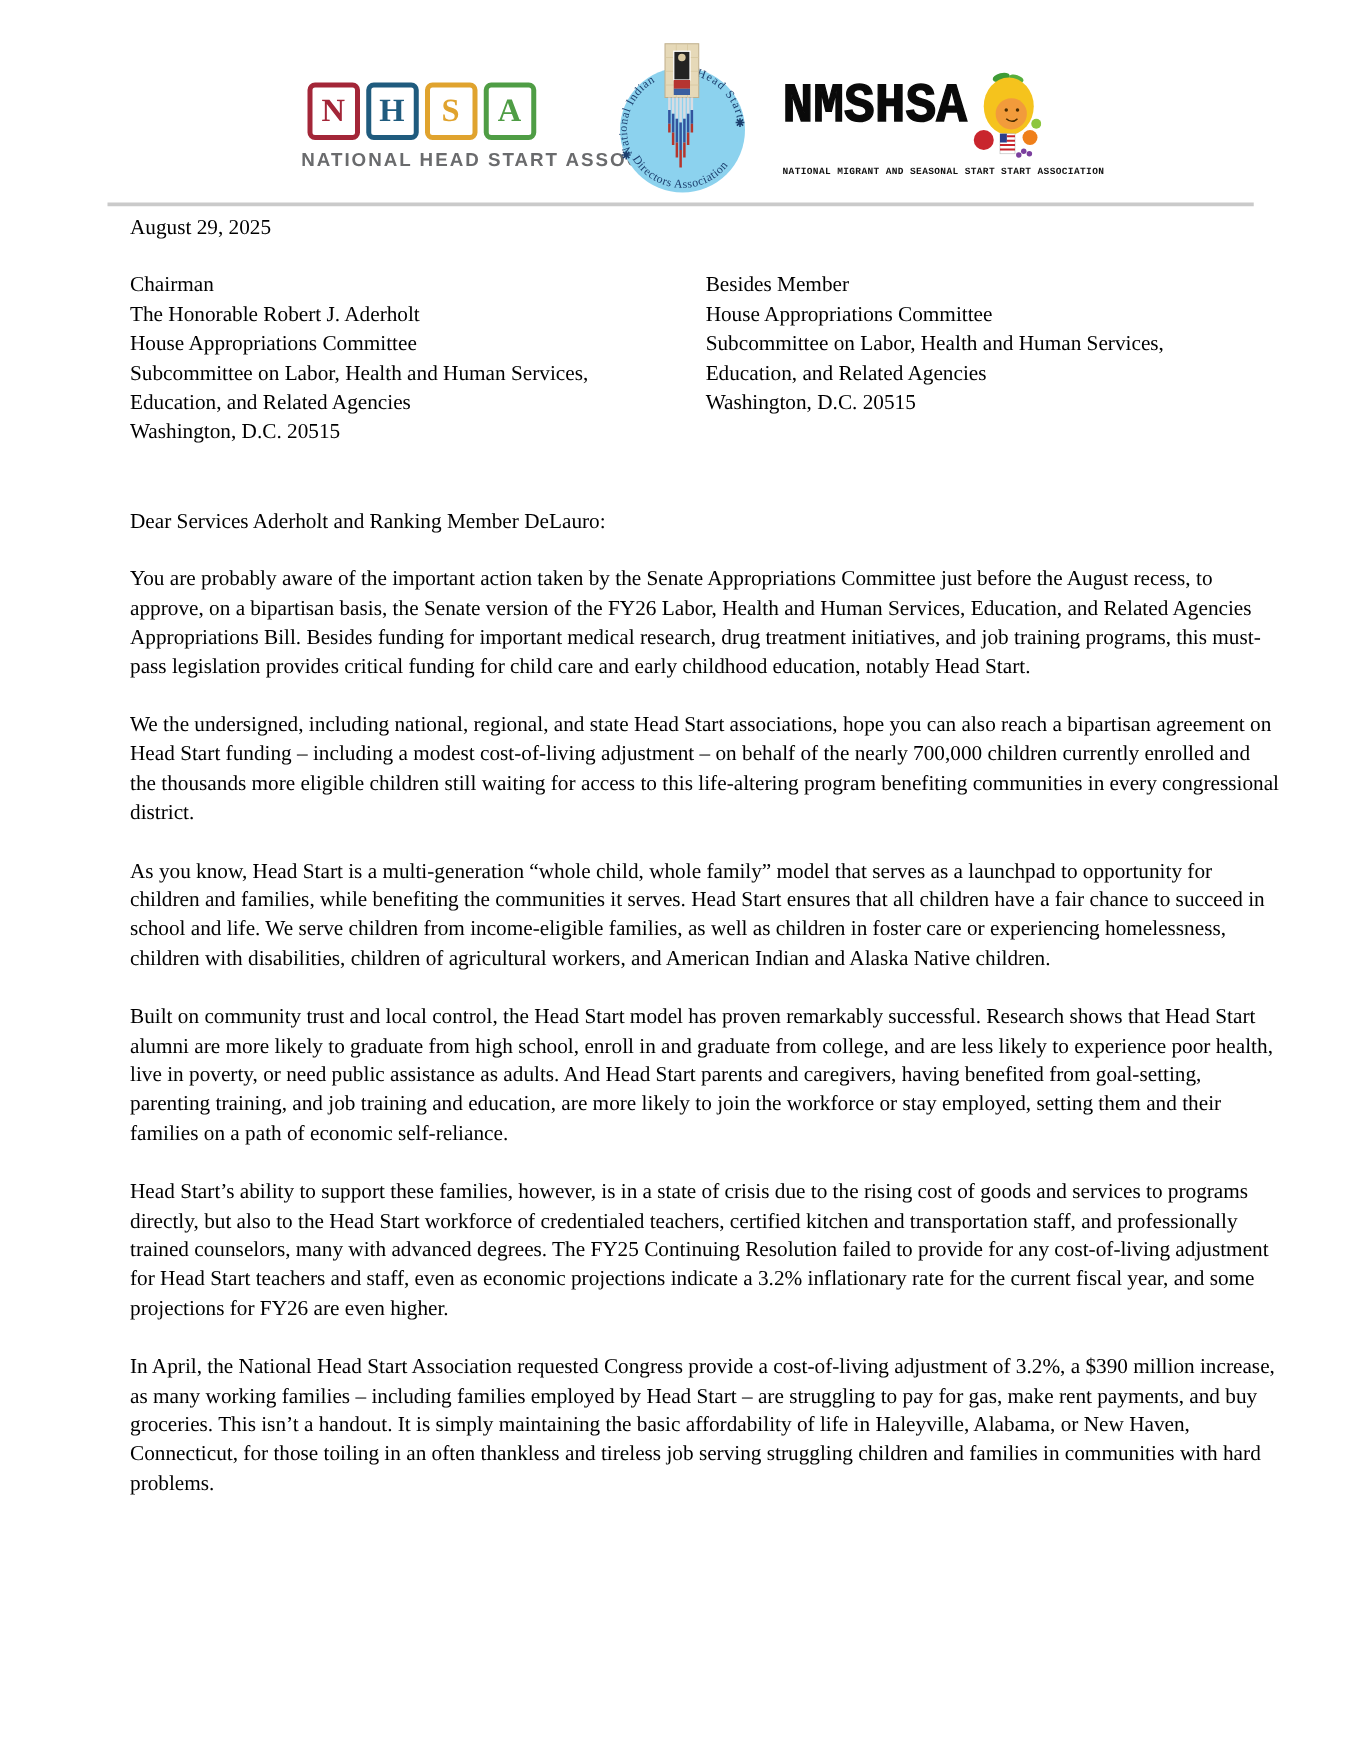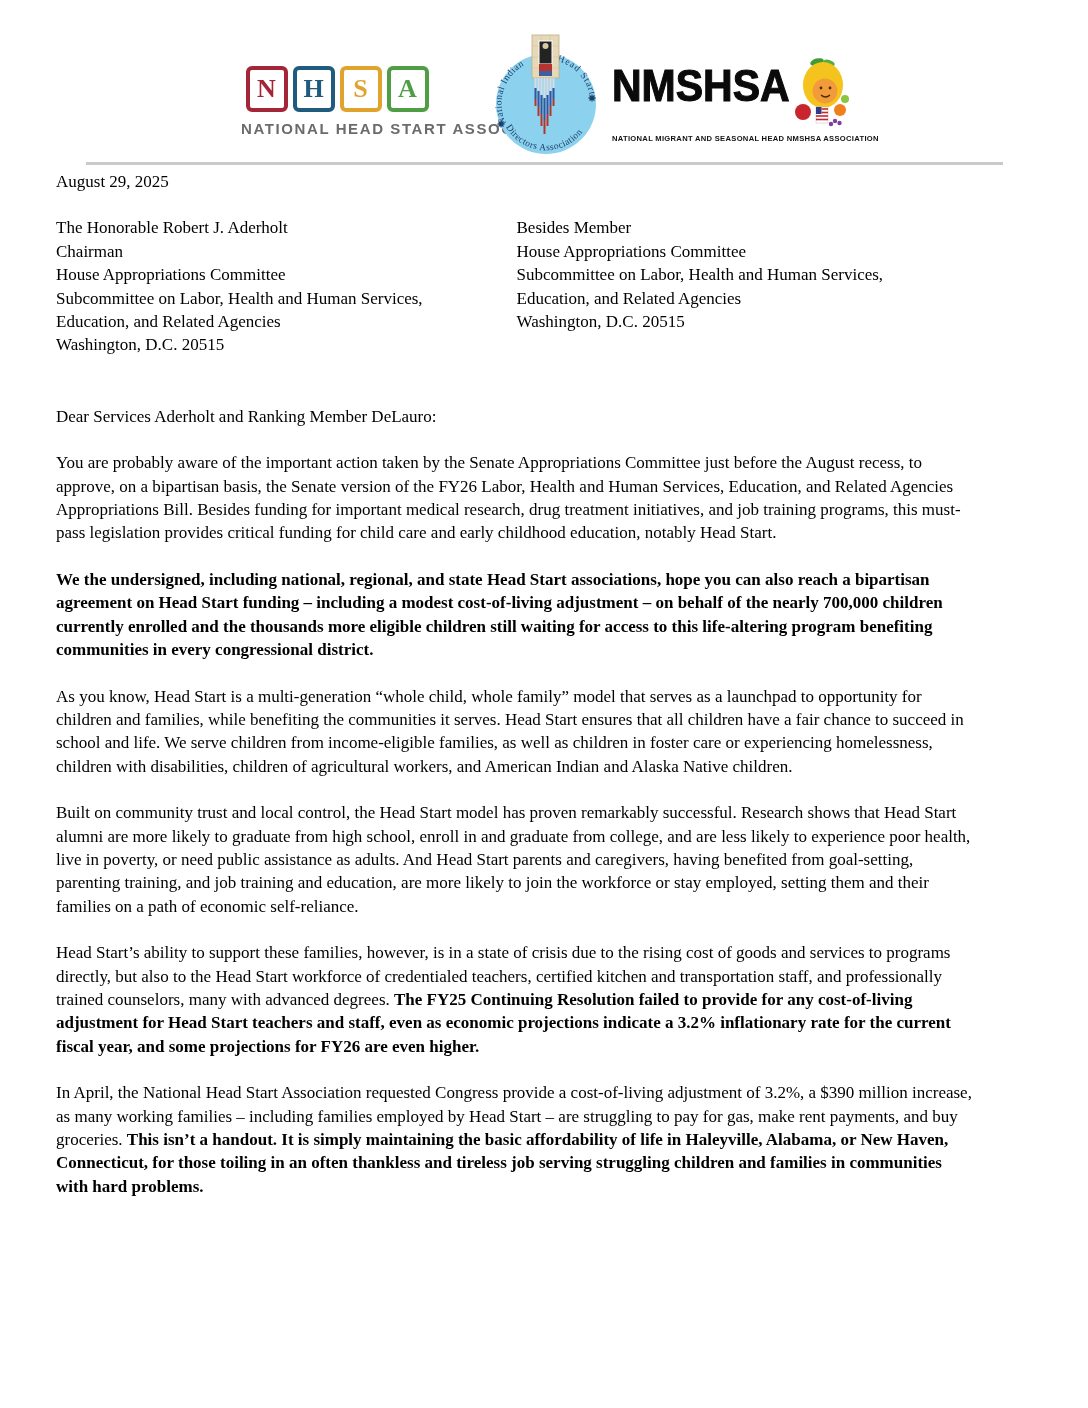--- a/index.html
+++ b/index.html
@@ -13,37 +13,37 @@
   .blk{width:34px;height:38px;border:4px solid;border-radius:6px;background:#fff;
        display:flex;align-items:center;justify-content:center;
        font-family:"Liberation Serif",serif;font-weight:bold;font-size:26px;}
   .blk-n{border-color:#A32638;color:#A32638;}
   .blk-h{border-color:#1F5B7E;color:#1F5B7E;}
   .blk-s{border-color:#E0A32E;color:#E0A32E;}
   .blk-a{border-color:#4F9D45;color:#4F9D45;}
   .nhsa-cap{margin-top:8px;font-family:"Liberation Sans",sans-serif;font-size:15px;
             font-weight:bold;letter-spacing:1.6px;color:#6a6b6d;white-space:nowrap;}
   .nihsda{position:absolute;left:486px;top:34px;}
-  .nmshsa{position:absolute;left:612px;top:64px;font-family:Liberation Sans, sans-serif;}
+  .nmshsa{position:absolute;left:626px;top:64px;font-family:Liberation Mono, monospace;}
   .nmshsa-row{display:flex;align-items:flex-start;}
   .nmshsa-acronym{font-size:41px;font-weight:bold;line-height:1;color:#0a0a0a;
                   -webkit-text-stroke:1px #0a0a0a;transform:scaleY(1.08);transform-origin:top left;}
   .nmshsa-kid{margin-left:3px;margin-top:-9px;}
   .nmshsa-cap{margin-top:5px;font-size:7.6px;font-weight:bold;color:#111;
               letter-spacing:0.3px;white-space:nowrap;}
   .rule{position:absolute;left:86px;top:162px;width:917px;height:3px;background:#cacaca;}
 
   
-  .letter{width:921px;margin-left:56px;font-size:17px;line-height:23.4px;}
+  .letter{width:921px;margin-left:104px;font-size:17px;line-height:23.4px;}
   .date{margin:25px 0 52px 0;}
   .recipients{display:flex;margin:0 0 48px 0;}
   .recipient{width:494px;}
   .salutation{margin:0 0 24px 0;}
   .letter p{margin:0 0 23px 0;}
-  .b{font-weight:bold;}
+  .b{font-weight:normal;}
 </style>
 </head>
 <body>
 
 <div class="page">
 
   <header>
 
     <div class="nhsa">
       <div class="nhsa-blocks">
@@ -139,34 +139,34 @@
           <rect x="23" y="52" width="5.5" height="7" fill="#2B3E8C"></rect>
           <line x1="28.5" y1="54" x2="35" y2="54" stroke="#C9252D" stroke-width="1.6"></line>
           <line x1="28.5" y1="57.5" x2="35" y2="57.5" stroke="#C9252D" stroke-width="1.6"></line>
           <line x1="23" y1="61" x2="35" y2="61" stroke="#C9252D" stroke-width="1.6"></line>
           <line x1="23" y1="64.5" x2="35" y2="64.5" stroke="#C9252D" stroke-width="1.6"></line>
           <circle cx="42" cy="66" r="2.2" fill="#7B3F9E"></circle>
           <circle cx="46.5" cy="68" r="2.2" fill="#7B3F9E"></circle>
           <circle cx="38" cy="69" r="2.2" fill="#7B3F9E"></circle>
         </svg>
       </div>
-      <div class="nmshsa-cap">NATIONAL MIGRANT AND SEASONAL HEAD NMSHSA ASSOCIATION</div>
+      <div class="nmshsa-cap">NATIONAL MIGRANT AND SEASONAL START START ASSOCIATION</div>
     </div>
 
     <div class="rule"></div>
   </header>
 
   <main class="letter">
 
     <p class="date">August 29, 2025</p>
 
     <div class="recipients">
       <div class="recipient">
+        <div>Chairman</div>
         <div>The Honorable Robert J. Aderholt</div>
-        <div>Chairman</div>
         <div>House Appropriations Committee</div>
         <div>Subcommittee on Labor, Health and Human Services,</div>
         <div>Education, and Related Agencies</div>
         <div>Washington, D.C. 20515</div>
       </div>
       <div class="recipient">
         <div>Besides Member</div>
         <div>House Appropriations Committee</div>
         <div>Subcommittee on Labor, Health and Human Services,</div>
         <div>Education, and Related Agencies</div>

